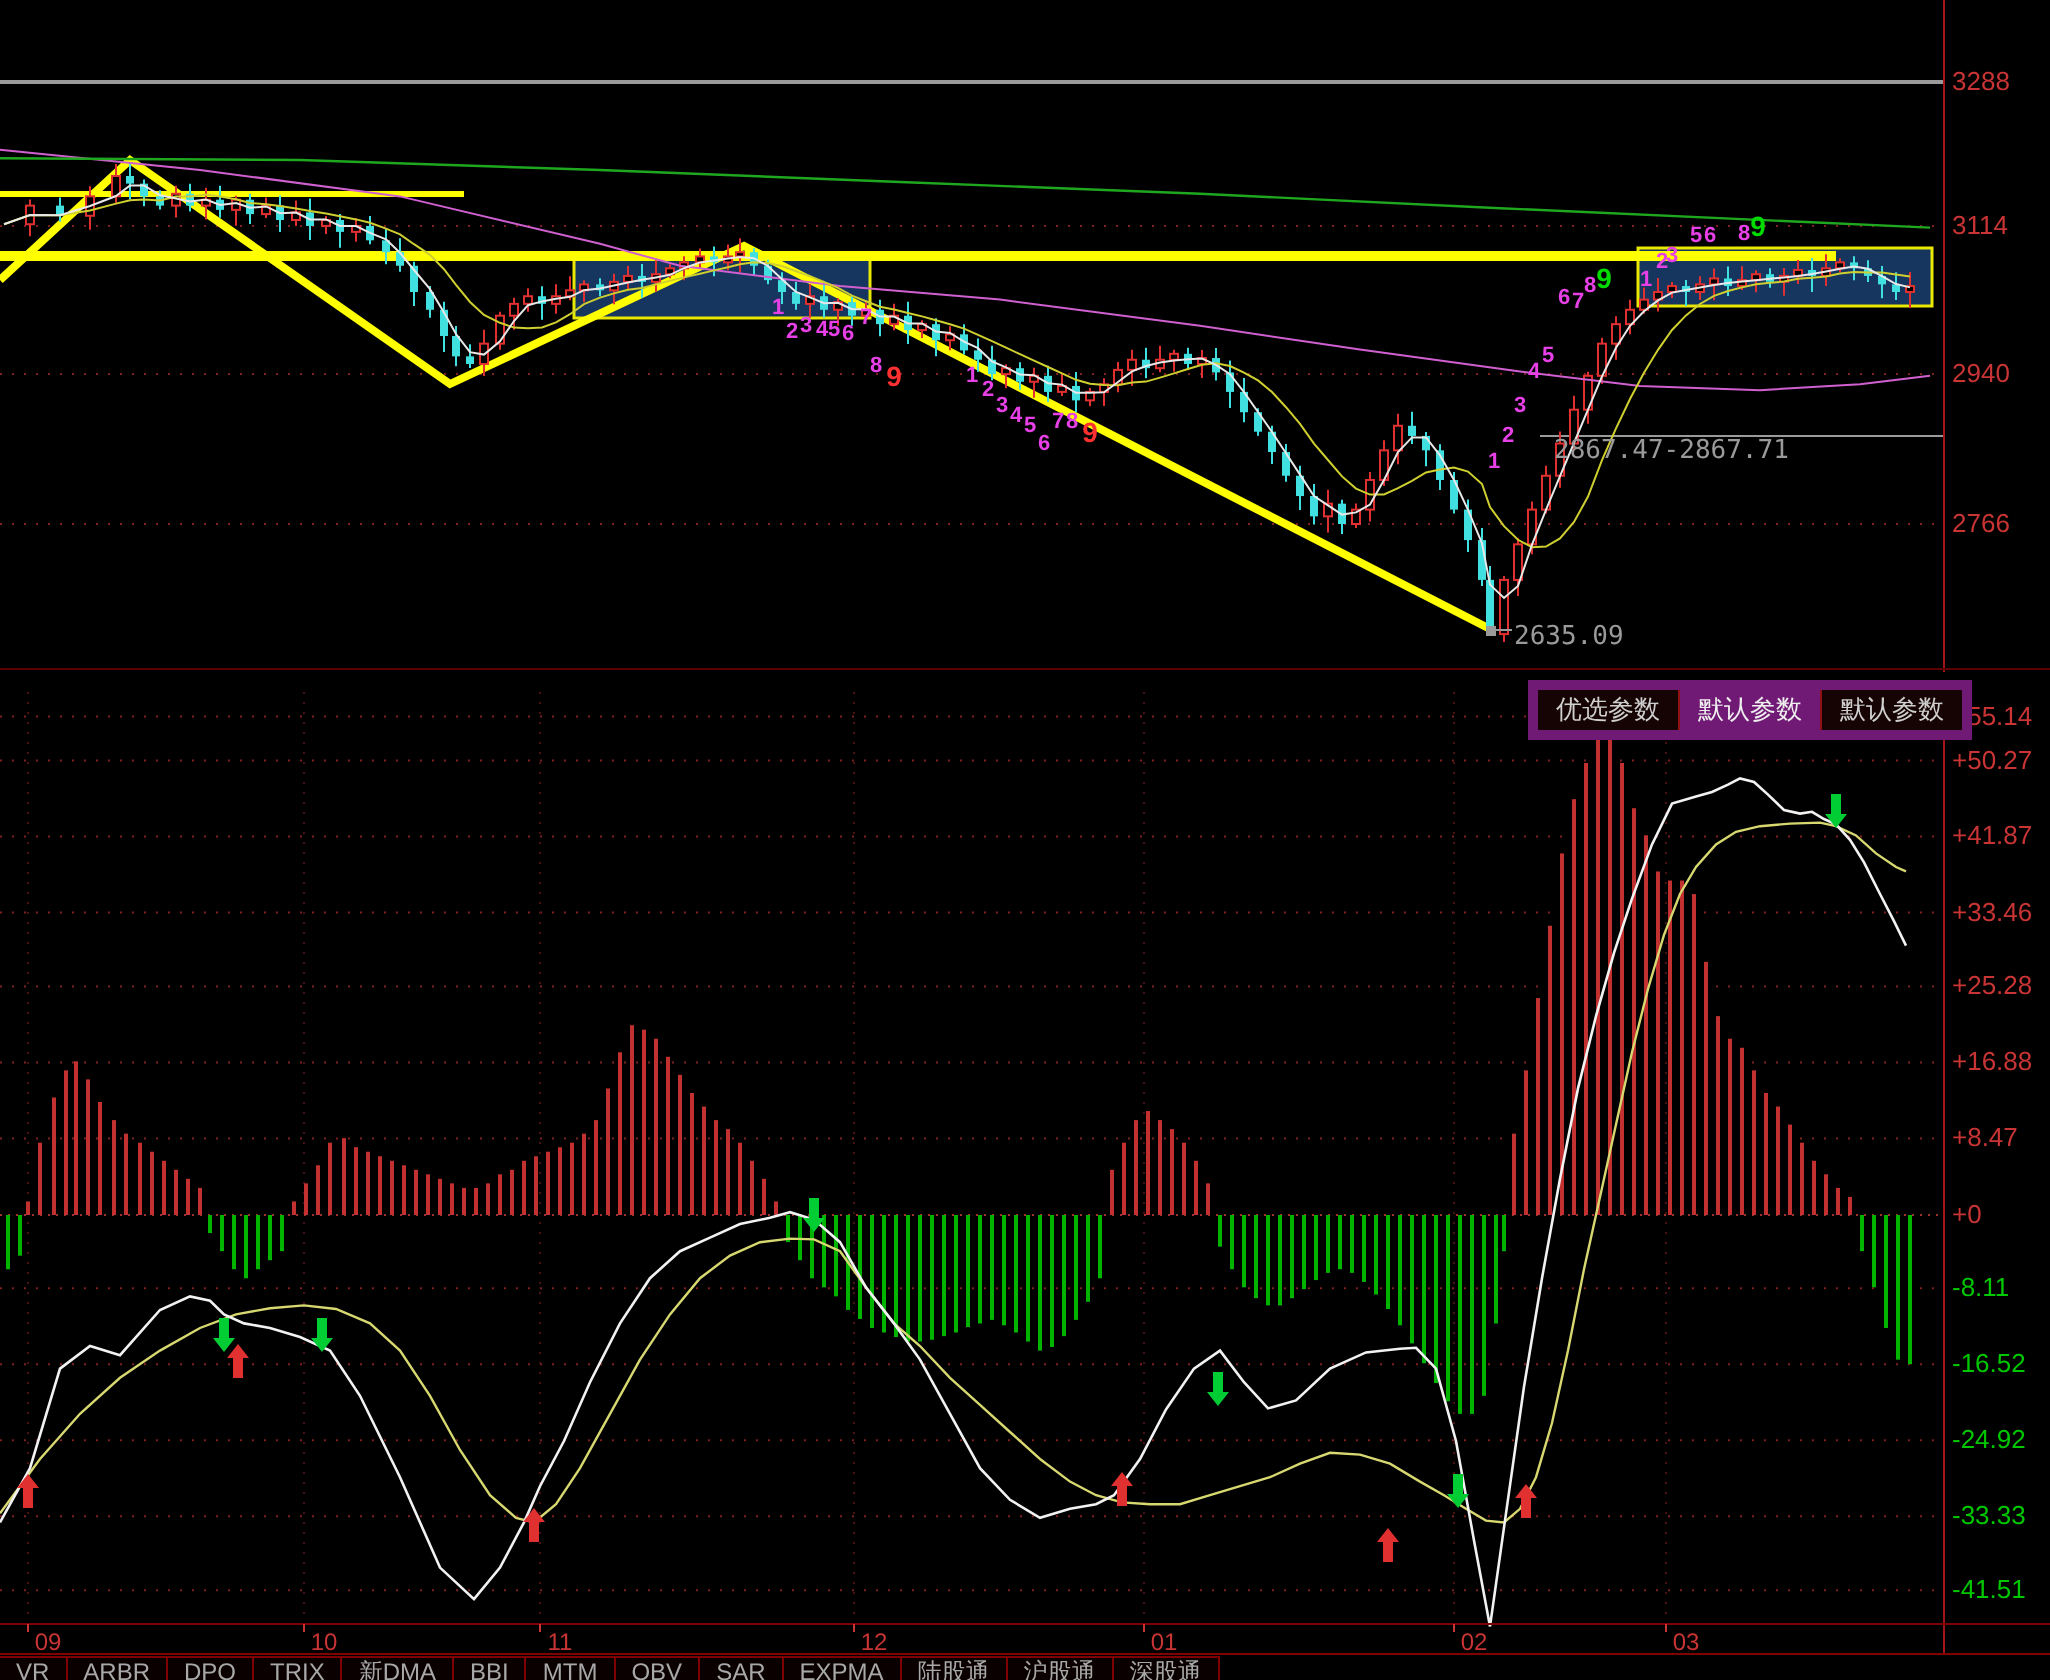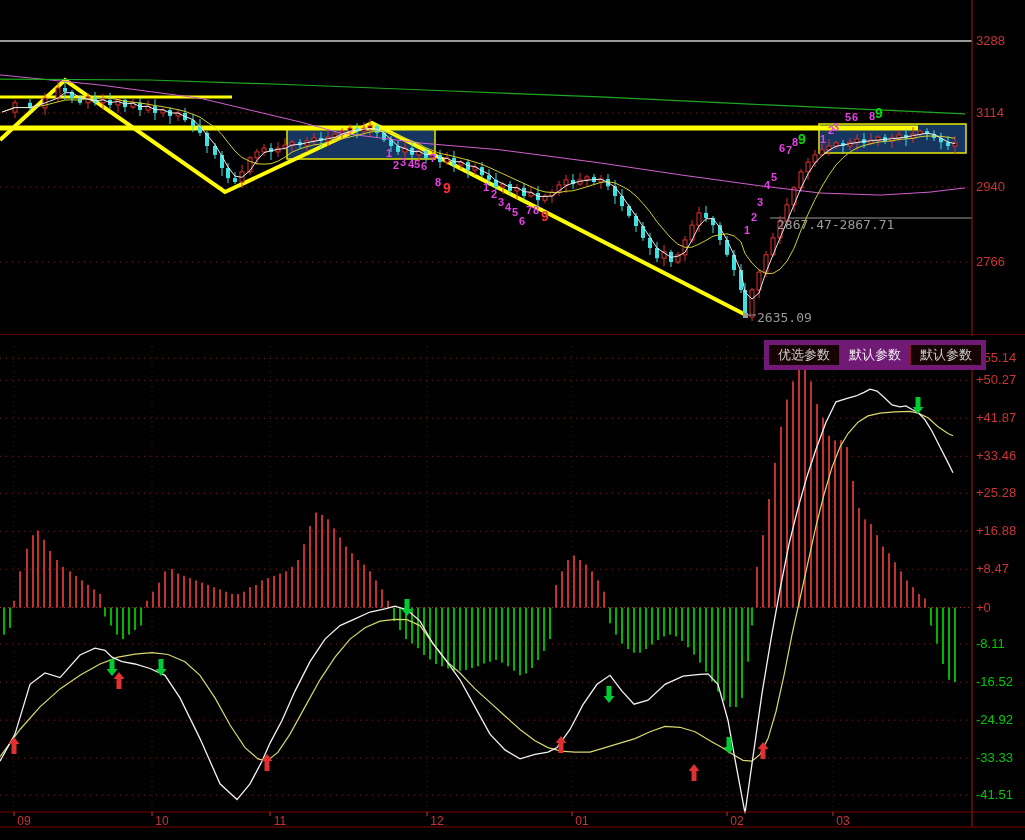--- a/index.html
+++ b/index.html
@@ -595,13 +595,28 @@
         <text x="976" y="724.1384" fill="#00c800" font-size="13">-24.92</text>
         <text x="976" y="762.1515999999999" fill="#00c800" font-size="13">-33.33</text>
         <text x="976" y="799.1252" fill="#00c800" font-size="13">-41.51</text>
       </g>
     </svg>
   <div id="param-bar">
       <div class="param-btn">优选参数</div>
       <div class="param-btn active">默认参数</div>
       <div class="param-btn">默认参数</div>
     </div>
+  <div id="tab-bar">
+      <div class="ind-tab">VR</div>
+      <div class="ind-tab">ARBR</div>
+      <div class="ind-tab">DPO</div>
+      <div class="ind-tab">TRIX</div>
+      <div class="ind-tab">新DMA</div>
+      <div class="ind-tab">BBI</div>
+      <div class="ind-tab">MTM</div>
+      <div class="ind-tab">OBV</div>
+      <div class="ind-tab">SAR</div>
+      <div class="ind-tab">EXPMA</div>
+      <div class="ind-tab">陆股通</div>
+      <div class="ind-tab">沪股通</div>
+      <div class="ind-tab">深股通</div>
+    </div>
 </div>
 
 </body></html>

